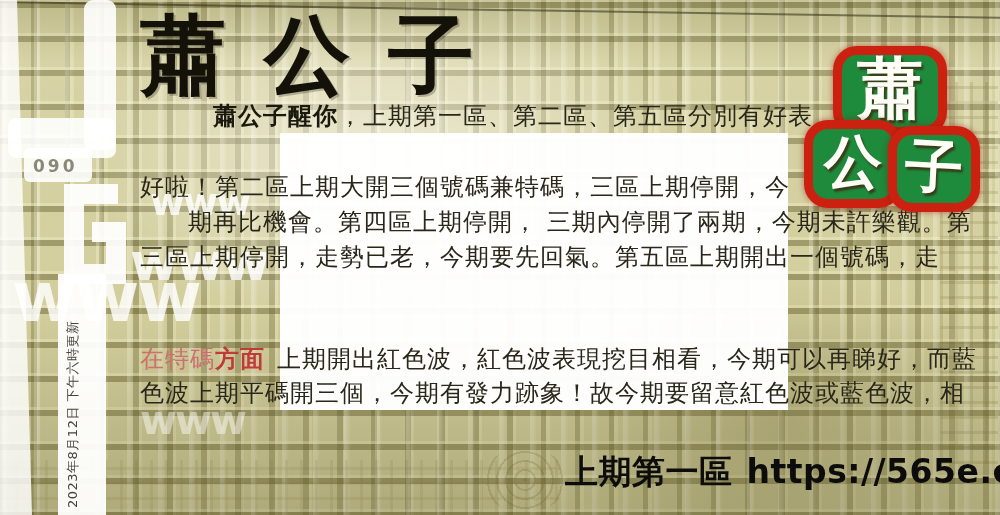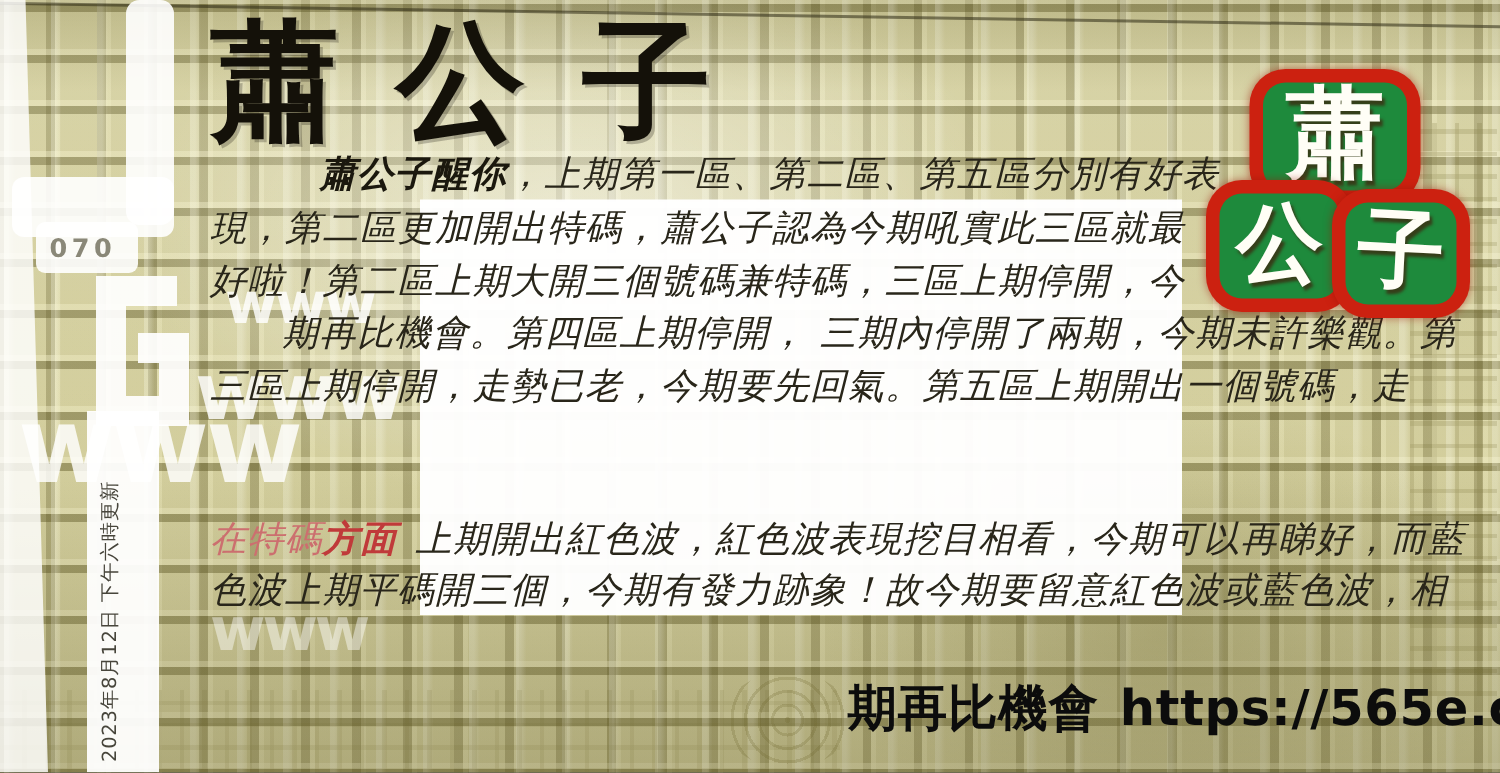--- a/index.html
+++ b/index.html
@@ -44,21 +44,21 @@
     left:64px;top:508px;transform:rotate(-90deg);transform-origin:0 0;
     width:235px;font-size:13px;color:#47453b;letter-spacing:.5px;white-space:nowrap;
   }
   
   .panel{left:280px;top:133px;width:508px;height:277px;background:rgba(255,255,255,.97);}
   
   .wm{color:rgba(255,255,255,.82);font-weight:bold;line-height:1;letter-spacing:-2px;pointer-events:none;}
   
   .bline{
     left:140px;white-space:nowrap;font-size:24px;letter-spacing:1px;
-    color:#29261a;line-height:1.2;font-style:italic;
+    color:#29261a;line-height:1.2;
   }
   .bline .lead{font-weight:800;color:#1b180e;}
   .l1{left:213px;top:102px;}
   .l2{top:138px;} .l3{top:173px;} .l4{top:208px;padding-left:48px;} .l5{top:243px;}
   .l6{top:278px;} .l7{top:313px;} .l8{top:345px;} .l9{top:379px;} .l10{top:413px;}
   .red1{color:#cc6f6f;}
   .red2{color:#c03a3a;font-weight:bold;}
   .after-red{margin-left:12px;}
   
   .seal-tile{position:absolute;border-radius:24px;background:#cc2110;box-shadow:0 0 6px rgba(150,20,8,.55);}
@@ -98,39 +98,38 @@
   </svg>
 
   <div class="abs wm" style="left:150px;top:183px;font-size:38px;">www</div>
   <div class="abs wm" style="left:130px;top:236px;font-size:52px;">www</div>
   <div class="abs wm" style="left:12px;top:262px;font-size:70px;">www</div>
   <div class="abs wm" style="left:140px;top:400px;font-size:40px;opacity:.55;">www</div>
 
   <div class="abs panel"></div>
 
   <div class="abs title">蕭公子</div>
-  <div class="abs issue">070</div>
+  <div class="abs issue">090</div>
   <div class="abs date-col">2023年8月12日 下午六時更新</div>
 
   <div class="abs bline l1"><span class="lead">蕭公子醒你</span><span>，上期第一區、第二區、第五區分別有好表</span></div>
-  <div class="abs bline l2">現，第二區更加開出特碼，蕭公子認為今期吼實此三區就最</div>
   <div class="abs bline l3">好啦！第二區上期大開三個號碼兼特碼，三區上期停開，今</div>
   <div class="abs bline l4">期再比機會。第四區上期停開， 三期內停開了兩期，今期未許樂觀。第</div>
   <div class="abs bline l5">三區上期停開，走勢已老，今期要先回氣。第五區上期開出一個號碼，走</div>
   <div class="abs bline l8"><span class="red1">在特碼</span><span class="red2">方面</span><span class="after-red">上期開出紅色波，紅色波表現挖目相看，今期可以再睇好，而藍</span></div>
   <div class="abs bline l9">色波上期平碼開三個，今期有發力跡象！故今期要留意紅色波或藍色波，相</div>
 
   <div class="seal-tile tile-xiao">
     <div class="seal-inner"></div>
     <div class="seal-char">蕭</div>
   </div>
   <div class="seal-tile tile-gong">
     <div class="seal-inner"></div>
     <div class="seal-char">公</div>
   </div>
   <div class="seal-tile tile-zi">
     <div class="seal-inner"></div>
     <div class="seal-char">子</div>
   </div>
 
-  <div class="abs footer"><span>期再比機會</span><span class="url">https://565e.com</span></div>
+  <div class="abs footer"><span>上期第一區</span><span class="url">https://565e.com</span></div>
 
 </div>
 
 </body></html>

